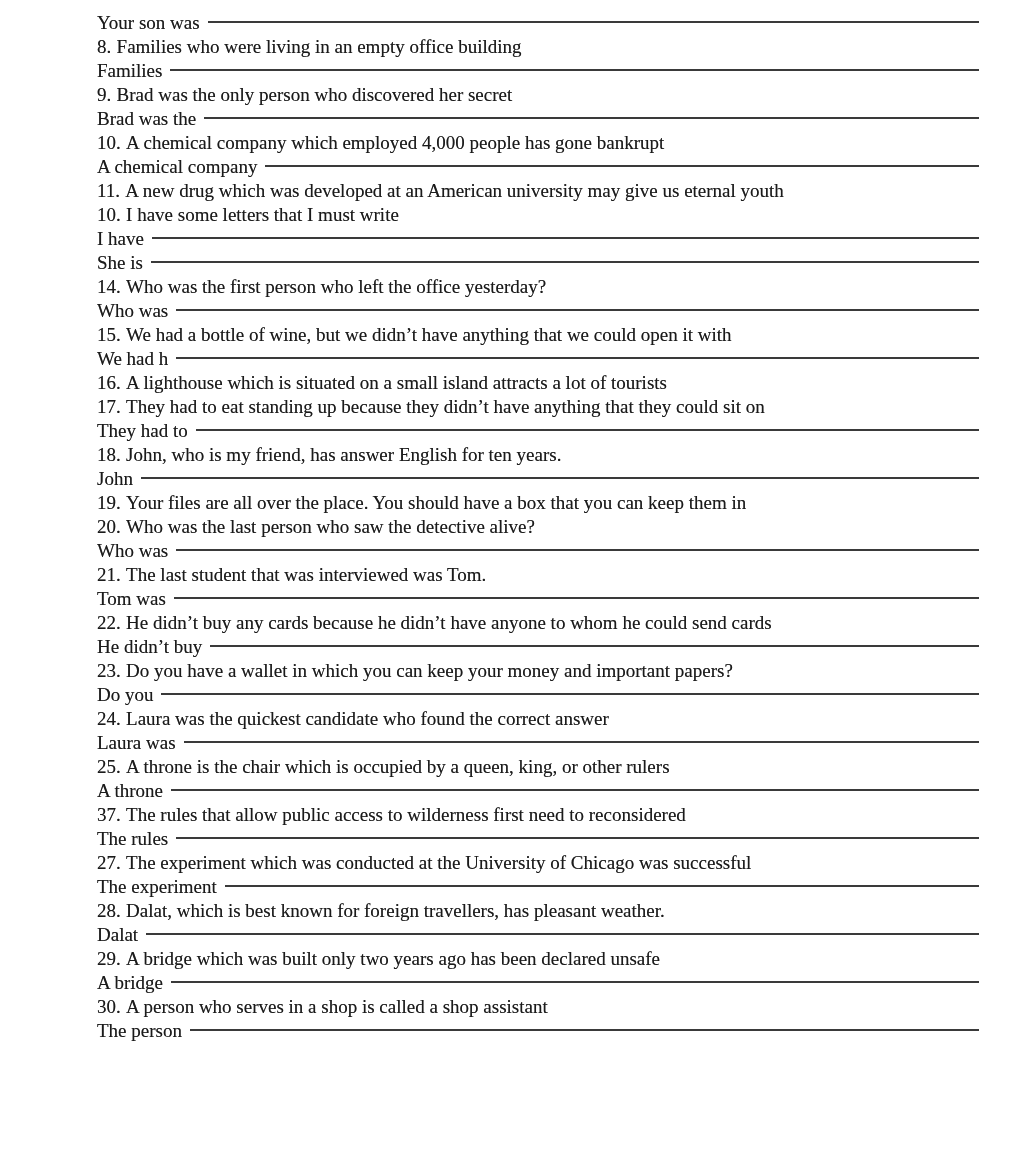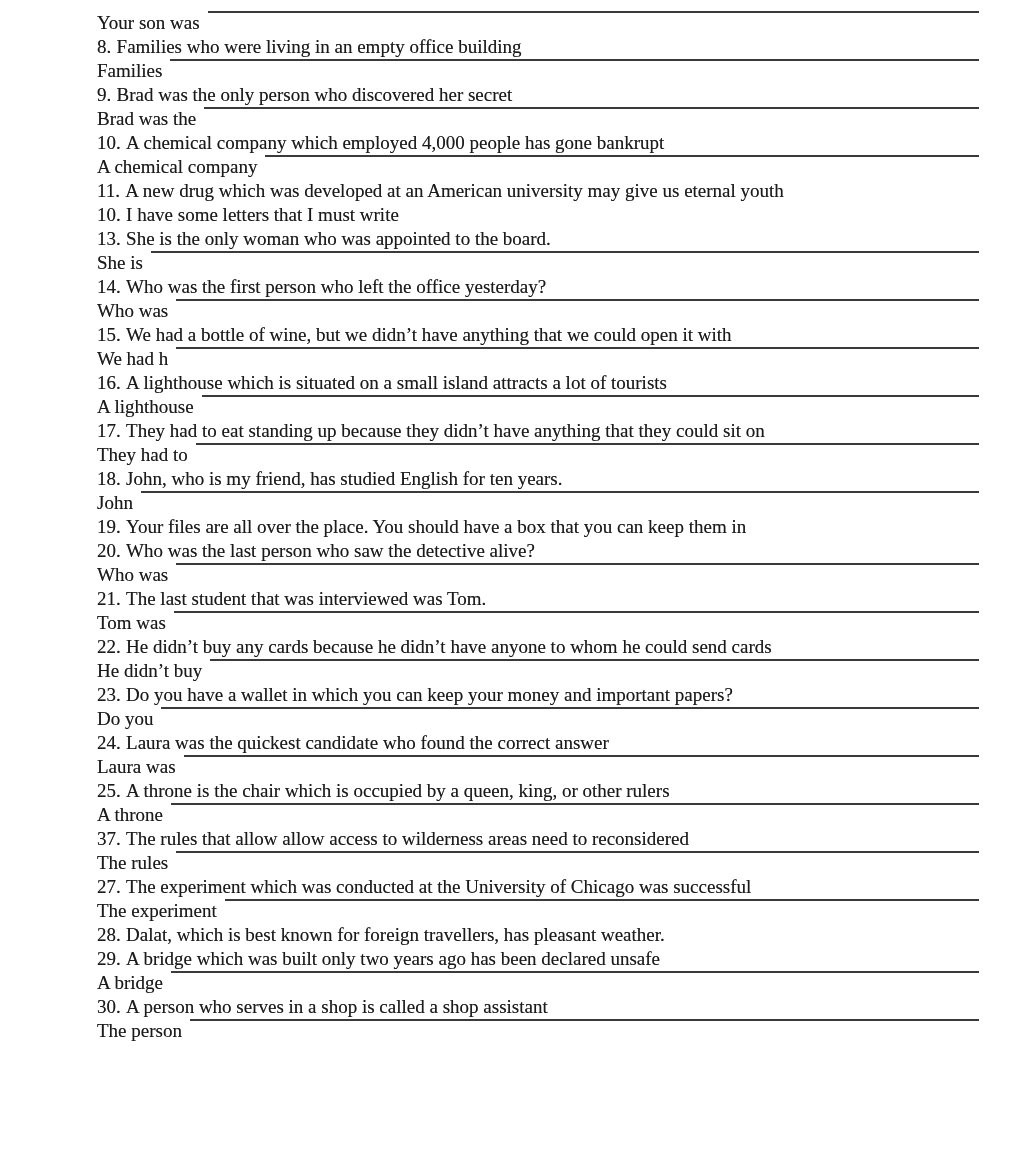--- a/index.html
+++ b/index.html
@@ -22,21 +22,21 @@
   }
   .line {
     height: 24px;
     line-height: 24px;
     font-size: 19px;
     white-space: nowrap;
     overflow: hidden;
   }
   .answer-row {
     display: flex;
-    align-items: flex-start;
+    align-items: center;
     height: 24px;
   }
   .answer-row .prompt {
     line-height: 24px;
     font-size: 19px;
     flex: 0 0 auto;
   }
   .answer-row .blank {
     flex: 1 1 auto;
     height: 0;
@@ -86,24 +86,25 @@
     <span class="blank"></span>
   </div>
 
   <div class="line sentence">
     <span class="num">11.</span><span>A new drug which was developed at an American university may give us eternal youth</span>
   </div>
 
   <div class="line sentence">
     <span class="num">10.</span><span>I have some letters that I must write</span>
   </div>
-
-  <div class="line sentence">
-    <span class="num">13.</span><span>She is the only woman who was appointed to the board.</span>
-  </div>
+  <div class="line answer-row">
+    <span class="prompt">I have</span>
+    <span class="blank"></span>
+  </div>
+
   <div class="line answer-row">
     <span class="prompt">She is</span>
     <span class="blank"></span>
   </div>
 
   <div class="line sentence">
     <span class="num">14.</span><span>Who was the first person who left the office yesterday?</span>
   </div>
   <div class="line answer-row">
     <span class="prompt">Who was</span>
@@ -114,35 +115,31 @@
     <span class="num">15.</span><span>We had a bottle of wine, but we didn’t have anything that we could open it with</span>
   </div>
   <div class="line answer-row">
     <span class="prompt">We had h</span>
     <span class="blank"></span>
   </div>
 
   <div class="line sentence">
     <span class="num">16.</span><span>A lighthouse which is situated on a small island attracts a lot of tourists</span>
   </div>
-  <div class="line answer-row">
-    <span class="prompt">A lighthouse</span>
-    <span class="blank"></span>
-  </div>
 
   <div class="line sentence">
     <span class="num">17.</span><span>They had to eat standing up because they didn’t have anything that they could sit on</span>
   </div>
   <div class="line answer-row">
     <span class="prompt">They had to</span>
     <span class="blank"></span>
   </div>
 
   <div class="line sentence">
-    <span class="num">18.</span><span>John, who is my friend, has studied English for ten years.</span>
+    <span class="num">18.</span><span>John, who is my friend, has answer English for ten years.</span>
   </div>
   <div class="line answer-row">
     <span class="prompt">John</span>
     <span class="blank"></span>
   </div>
 
   <div class="line sentence">
     <span class="num">19.</span><span>Your files are all over the place. You should have a box that you can keep them in</span>
   </div>
 
@@ -188,38 +185,42 @@
 
   <div class="line sentence">
     <span class="num">25.</span><span>A throne is the chair which is occupied by a queen, king, or other rulers</span>
   </div>
   <div class="line answer-row">
     <span class="prompt">A throne</span>
     <span class="blank"></span>
   </div>
 
   <div class="line sentence">
-    <span class="num">37.</span><span>The rules that allow allow access to wilderness areas need to reconsidered</span>
+    <span class="num">37.</span><span>The rules that allow public access to wilderness first need to reconsidered</span>
   </div>
   <div class="line answer-row">
     <span class="prompt">The rules</span>
     <span class="blank"></span>
   </div>
 
   <div class="line sentence">
     <span class="num">27.</span><span>The experiment which was conducted at the University of Chicago was successful</span>
   </div>
   <div class="line answer-row">
     <span class="prompt">The experiment</span>
     <span class="blank"></span>
   </div>
 
   <div class="line sentence">
     <span class="num">28.</span><span>Dalat, which is best known for foreign travellers, has pleasant weather.</span>
   </div>
+  <div class="line answer-row">
+    <span class="prompt">Dalat</span>
+    <span class="blank"></span>
+  </div>
 
   <div class="line sentence">
     <span class="num">29.</span><span>A bridge which was built only two years ago has been declared unsafe</span>
   </div>
   <div class="line answer-row">
     <span class="prompt">A bridge</span>
     <span class="blank"></span>
   </div>
 
   <div class="line sentence">

